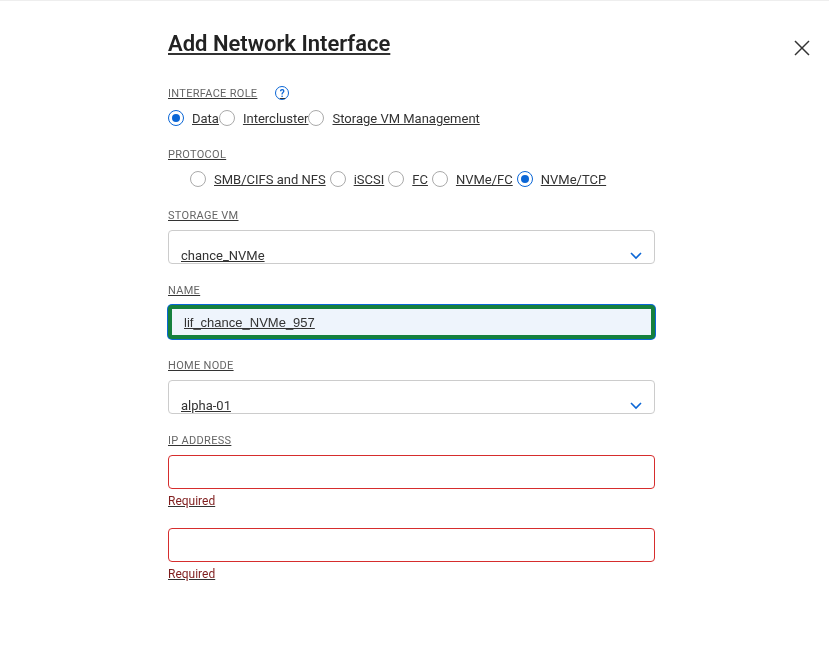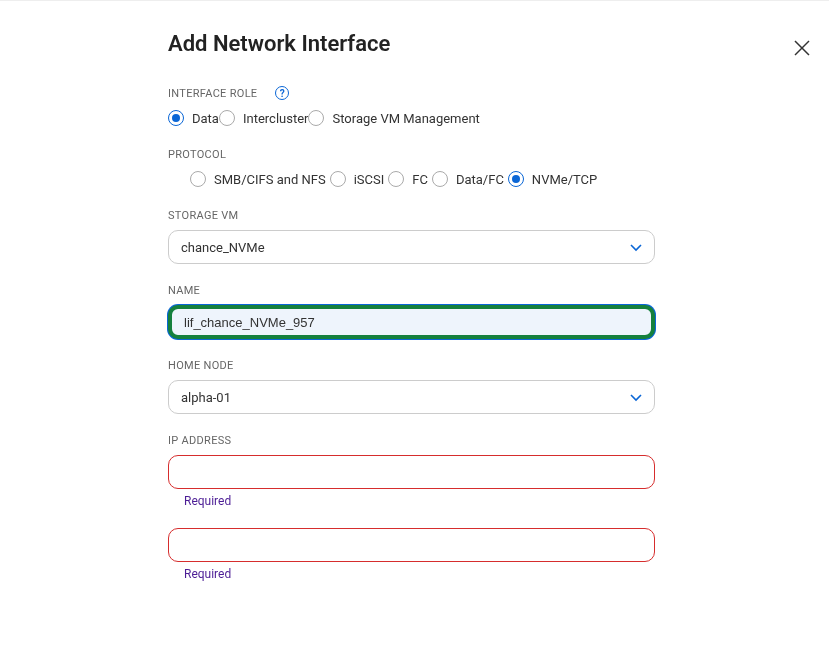--- a/index.html
+++ b/index.html
@@ -8,20 +8,21 @@
     background: #fff;
     color: #333;
     width: 829px;
     height: 651px;
     position: relative;
     border-top: 1px solid #eee;
   }
   .container {
     padding: 30px 0 0 168px;
     width: 655px;
+    text-decoration: underline;
   }
   .title {
     font-size: 22px;
     font-weight: 600;
     color: #222;
     margin-bottom: 30px;
   }
   .close-btn {
     position: absolute;
     top: 38px;
@@ -95,26 +96,26 @@
     font-size: 11px;
     letter-spacing: 0.3px;
     color: #666;
     text-transform: uppercase;
     margin-bottom: 8px;
   }
   .select-field, .text-field {
     width: 487px;
     height: 34px;
     border: 1px solid #ccc;
-    border-radius: 10px;
+    border-radius: 4px;
     padding: 0 12px;
     font-size: 13px;
     color: #333;
     display: flex;
-    align-items: center;
+    align-items: flex-end;
     justify-content: space-between;
     background: #fff;
     margin-bottom: 20px;
     position: relative;
   }
   .text-field input {
     border: none;
     outline: none;
     width: 100%;
     height: 100%;
@@ -128,25 +129,24 @@
     background: #eef4fc;
   }
   .text-field.error {
     border: 1px solid #d62d2d;
   }
   .chevron {
     color: #0a66d6;
     cursor: pointer;
   }
   .error-text {
-    color: #4c1d95;
+    color: #7f1d1d;
     font-size: 12px;
     margin-top: -15px;
     margin-bottom: 20px;
-    margin-left: 16px;
   }
 </style>
 </head>
 <body>
 
 <div class="close-btn">
   <svg viewBox="0 0 18 18" width="18" height="18">
       <line x1="2" y1="2" x2="16" y2="16" stroke="#333" stroke-width="1.5"></line>
       <line x1="16" y1="2" x2="2" y2="16" stroke="#333" stroke-width="1.5"></line>
     </svg>
@@ -186,21 +186,21 @@
     <label class="radio-item">
       <span class="radio-circle"></span>
       <span>iSCSI</span>
     </label>
     <label class="radio-item">
       <span class="radio-circle"></span>
       <span>FC</span>
     </label>
     <label class="radio-item">
       <span class="radio-circle"></span>
-      <span>Data/FC</span>
+      <span>NVMe/FC</span>
     </label>
     <label class="radio-item">
       <span class="radio-circle checked"></span>
       <span>NVMe/TCP</span>
     </label>
   </div>
 
   <div class="field-label">STORAGE VM</div>
   <div class="select-field">
     <span>chance_NVMe</span>

